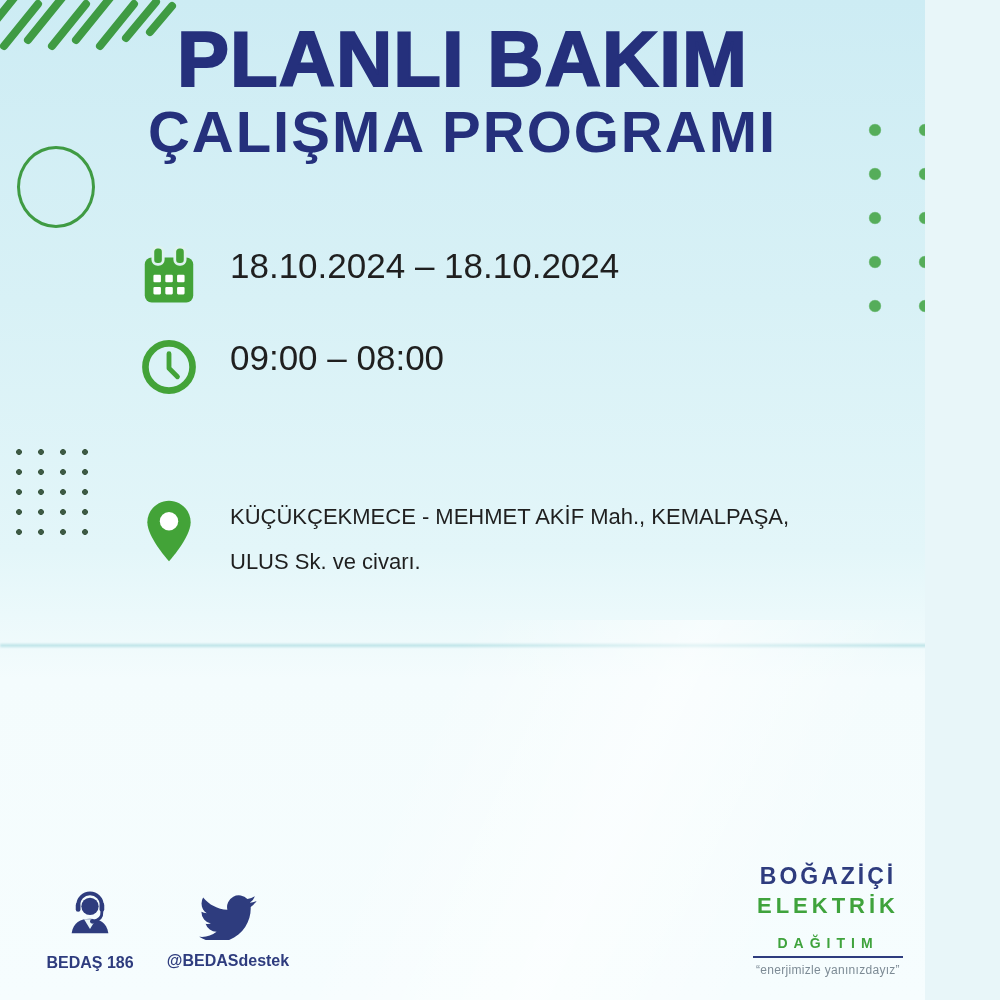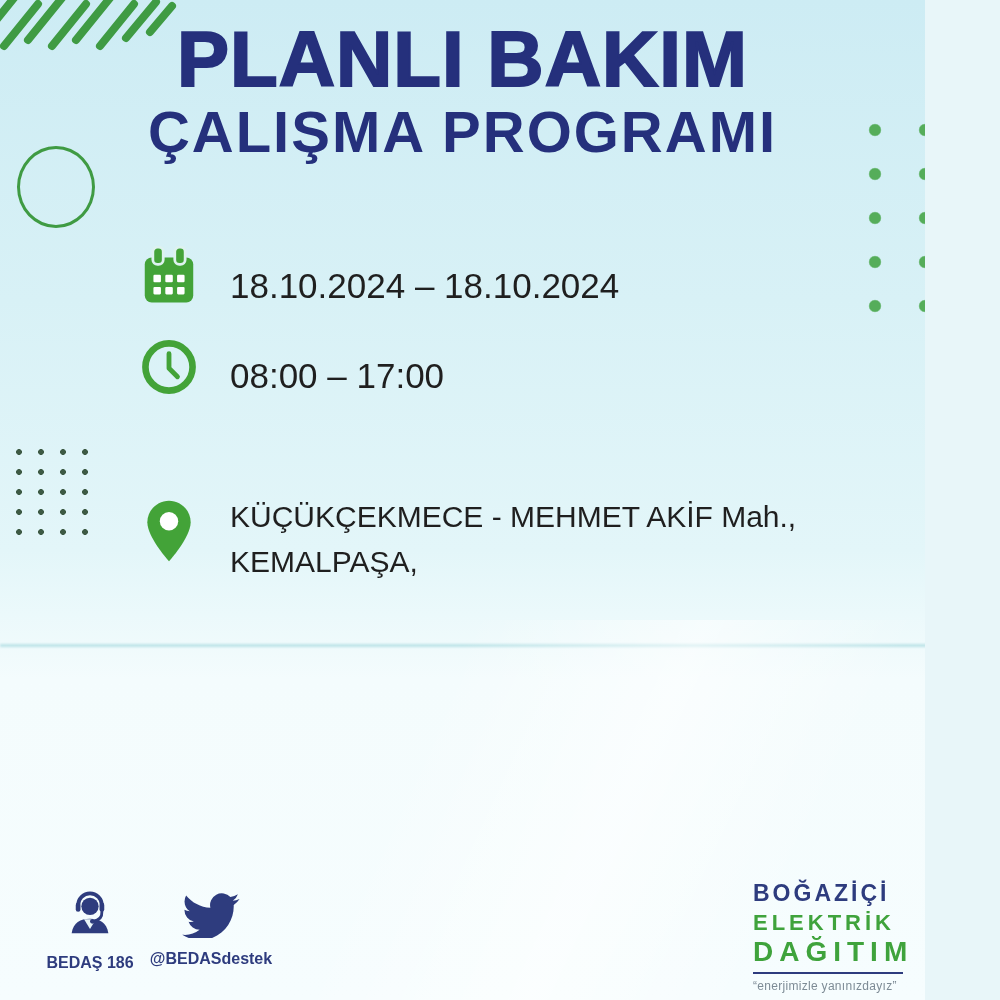--- a/index.html
+++ b/index.html
@@ -23,39 +23,39 @@
   .dots-bl{position:absolute; left:8px; top:442px; width:88px; height:100px;
     background-image:radial-gradient(circle, #3d5a44 2.6px, transparent 3.2px);
     background-size:22px 20px;}
   
   .title{position:absolute; top:14px; left:0; width:100%; text-align:center;
     font-size:78px; font-weight:900; color:#25307c; letter-spacing:1px;
     -webkit-text-stroke:2px #25307c;}
   .subtitle{position:absolute; top:98px; left:0; width:100%; text-align:center;
     font-size:58px; font-weight:700; color:#25307c; letter-spacing:2px;}
   
-  .info-row{position:absolute; left:138px; display:flex; align-items:flex-end; gap:30px; color:#1f1f1f;}
+  .info-row{position:absolute; left:138px; display:flex; align-items:flex-start; gap:30px; color:#1f1f1f;}
   .icon-cell{width:62px; display:flex; justify-content:center; align-items:center; flex:0 0 62px;}
   .row-date{top:246px;}
   .row-time{top:338px;}
   .row-work{top:416px;}
   .row-loc{top:494px; align-items:flex-start;}
   .row-date .row-text, .row-time .row-text{font-size:35px;}
   .row-work .row-text{font-size:34px;}
-  .row-loc .row-text{font-size:30px; line-height:45px; max-width:780px;}
+  .row-loc .row-text{font-size:22px; line-height:45px; max-width:780px;}
   .row-loc .icon-cell{margin-top:4px;}
   
-  .contacts{position:absolute; left:34px; bottom:28px; display:flex; align-items:flex-start; gap:9px;}
+  .contacts{position:absolute; left:34px; bottom:28px; display:flex; align-items:center; gap:26px;}
   .contact{display:flex; flex-direction:column; align-items:center; gap:12px; width:112px;}
   .contact-label{font-size:16px; font-weight:700; color:#2e3c7e; white-space:nowrap;}
   
-  .brand{position:absolute; right:22px; bottom:8px; width:150px; line-height:1;}
+  .brand{position:absolute; right:22px; bottom:24px; width:150px; text-align:center; line-height:1;}
   .brand-l1{font-size:23px; font-weight:800; letter-spacing:3px; color:#2e3c7e; margin-bottom:7px;}
-  .brand-l2{font-size:22px; font-weight:800; letter-spacing:4px; color:#3fa33c; margin-bottom:4px;}
-  .brand-l3{font-size:28px; font-weight:800; letter-spacing:6px; color:#3fa33c; margin-bottom:6px;}
+  .brand-l2{font-size:22px; font-weight:800; letter-spacing:4px; color:#3fa33c; margin-bottom:19px;}
+  .brand-l3{font-size:14px; font-weight:800; letter-spacing:6px; color:#3fa33c; margin-bottom:6px;}
   .brand-rule{height:2px; background:#2e3c7e; margin:0 0 6px 0;}
   .brand-tagline{font-size:12px; color:#7d8b95; letter-spacing:.3px;}
   svg{display:block;}
 </style>
 </head>
 <body>
 
 <div class="poster">
 
   <svg class="stripes" width="200" height="64" viewBox="0 0 200 64">
@@ -98,33 +98,34 @@
     <span class="row-text">18.10.2024 – 18.10.2024</span>
   </div>
 
   <div class="info-row row-time">
     <span class="icon-cell">
       <svg width="58" height="58" viewBox="0 0 48 48">
         <circle cx="24" cy="24" r="19.5" fill="none" stroke="#43a338" stroke-width="5.5"></circle>
         <path d="M24 13 L24 25 L31 32" fill="none" stroke="#43a338" stroke-width="4" stroke-linecap="round" stroke-linejoin="round"></path>
       </svg>
     </span>
-    <span class="row-text">08:00 – 17:00</span>
+    <span class="row-text">09:00 – 08:00</span>
   </div>
 
 
   <div class="info-row row-loc">
     <span class="icon-cell">
       <svg width="52" height="66" viewBox="0 0 48 60">
         <path d="M24 2 C13 2 4 11 4 22 c0 14 20 36 20 36 s20 -22 20 -36 C44 11 35 2 24 2 z" fill="#43a338"></path>
         <circle cx="24" cy="21" r="8.5" fill="#ffffff"></circle>
       </svg>
     </span>
     <span class="row-text">
       <div>KÜÇÜKÇEKMECE - MEHMET AKİF Mah., KEMALPAŞA,</div>
+      <div>ULUS Sk. ve civarı.</div>
     </span>
   </div>
 
   <div class="contacts">
     <div class="contact">
       <span>
         <svg width="56" height="54" viewBox="0 0 50 50" fill="#2e3c7e">
           <circle cx="25" cy="17" r="8"></circle>
           <path d="M8 42 c1.5 -10 8 -13.5 17 -13.5 c9 0 15.5 3.5 17 13.5 z"></path>
           <path d="M19.5 29 L30.5 29 L25 38 z" fill="#e9f6f8"></path>

